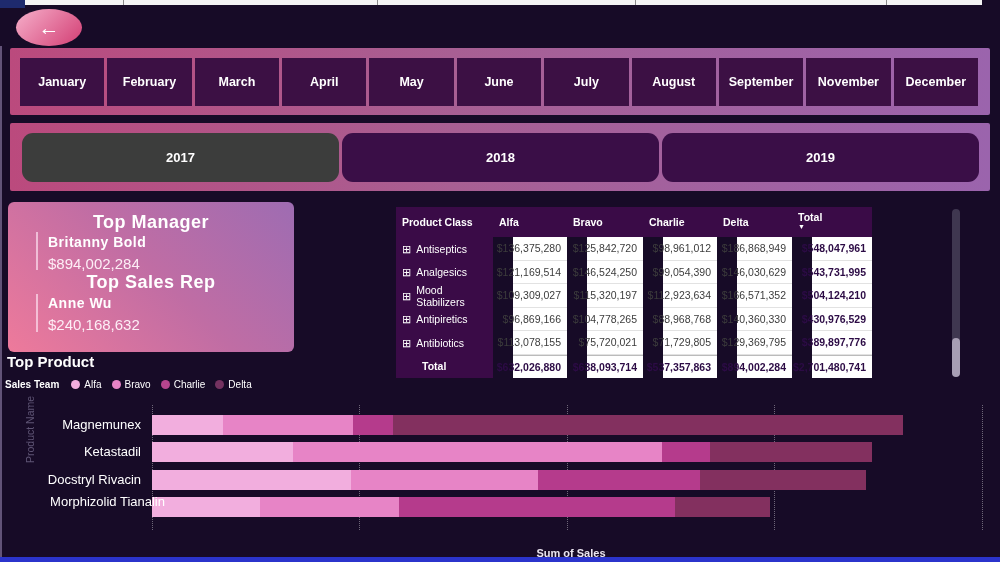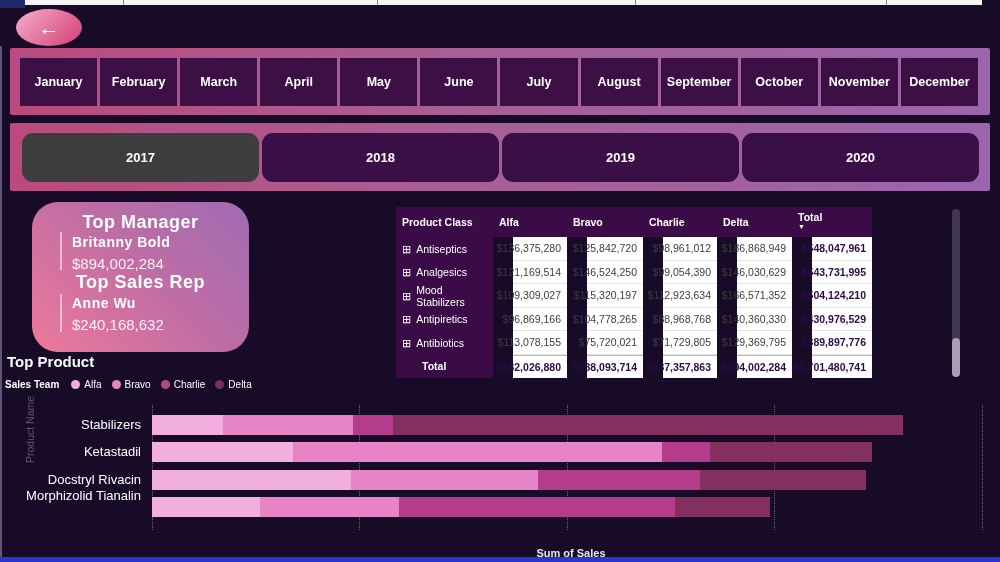--- a/index.html
+++ b/index.html
@@ -23,21 +23,21 @@
   .strip { position:absolute; left:10px; width:980px; background:linear-gradient(90deg,#bb4a7d 0%,#a85f93 45%,#9b64ad 100%); border-radius:2px; }
   .strip-months { top:48px; height:67px; padding:10px 12px 9px 10px; }
   .strip-years  { top:123px; height:68px; padding:10px 11px 9px 12px; }
   .strip-inner { display:flex; gap:3px; width:100%; height:100%; }
   .slicer-btn { flex:1; background:#3c1044; color:#fff; font-weight:bold; font-size:12.5px;
     display:flex; align-items:center; justify-content:center; cursor:pointer; text-align:center; }
   .strip-years .slicer-btn { background:#3a0e47; font-size:13px;border-radius:11px; }
   .strip-years .slicer-btn.selected { background:#3c3d3c; }
 
   
-  .kpi-card { position:absolute; left:32px; top:202px; width:217px; height:150px; border-radius:26px;
+  .kpi-card { position:absolute; left:8px; top:202px; width:286px; height:150px; border-radius:6px;
     background:linear-gradient(225deg,#9e6cb2 0%,#c06da4 48%,#ee7a9b 100%); color:#fff; }
   .kpi-title { position:absolute; left:0; width:100%; text-align:center; font-size:18px; font-weight:bold; letter-spacing:.5px; }
   .kpi-name { position:absolute; left:40px; font-size:14px; font-weight:bold; letter-spacing:.5px; }
   .kpi-value { position:absolute; left:40px; font-size:15px; color:#fdeef6; }
   .kpi-accent { position:absolute; left:28px; width:2px; background:rgba(255,230,245,.65); }
 
   .top-product { position:absolute; left:7px; top:353px; color:#fff; font-size:15px; font-weight:bold; }
 
   
   .legend { position:absolute; left:5px; top:379px; display:flex; align-items:center; gap:8px; color:#fff; font-size:10px; }
@@ -97,32 +97,30 @@
     <div class="strip-inner" id="months">
         <div class="slicer-btn">January</div>
         <div class="slicer-btn">February</div>
         <div class="slicer-btn">March</div>
         <div class="slicer-btn">April</div>
         <div class="slicer-btn">May</div>
         <div class="slicer-btn">June</div>
         <div class="slicer-btn">July</div>
         <div class="slicer-btn">August</div>
         <div class="slicer-btn">September</div>
-        <div class="slicer-btn">October</div>
         <div class="slicer-btn">November</div>
         <div class="slicer-btn">December</div>
       </div>
   </div>
 
   <div class="strip strip-years">
     <div class="strip-inner" id="years">
         <div class="slicer-btn selected">2017</div>
         <div class="slicer-btn">2018</div>
         <div class="slicer-btn">2019</div>
-        <div class="slicer-btn">2020</div>
       </div>
   </div>
 
   <div class="kpi-card">
     <div class="kpi-title" style="top:10px">Top Manager</div>
     <div class="kpi-accent" style="top:30px;height:38px"></div>
     <div class="kpi-name" style="top:32px">Britanny Bold</div>
     <div class="kpi-value" style="top:53px">$894,002,284</div>
     <div class="kpi-title" style="top:70px">Top Sales Rep</div>
     <div class="kpi-accent" style="top:92px;height:38px"></div>
@@ -243,24 +241,24 @@
           <div class="bar-seg" style="width: 19.802%; background: rgb(131, 48, 95);"></div>
         </div>
         <div class="bar-row" style="top: 91.9px;">
           <div class="bar-seg" style="width: 12.8713%; background: rgb(242, 174, 222);"></div>
           <div class="bar-seg" style="width: 16.5842%; background: rgb(231, 132, 198);"></div>
           <div class="bar-seg" style="width: 32.9208%; background: rgb(181, 59, 140);"></div>
           <div class="bar-seg" style="width: 11.3861%; background: rgb(131, 48, 95);"></div>
         </div>
       </div>
     <div id="cat-labels">
-        <div class="cat-label" style="top: 10px;">Stabilizers</div>
+        <div class="cat-label" style="top: 10px;">Magnemunex</div>
         <div class="cat-label" style="top: 37.3px;">Ketastadil</div>
         <div class="cat-label" style="top: 64.6px;">Docstryl Rivacin</div>
-        <div class="cat-label" style="top: 81px;">Morphizolid Tianalin</div>
+        <div class="cat-label" style="top: 87px; margin-left: 24px;">Morphizolid Tianalin</div>
       </div>
     <div id="tick-labels">
         <div class="tick-label" style="left: 122px;">$0M</div>
         <div class="tick-label" style="left: 329.426px;">$10M</div>
         <div class="tick-label" style="left: 536.851px;">$20M</div>
         <div class="tick-label" style="left: 744.277px;">$30M</div>
         <div class="tick-label" style="left: 951.703px;">$40M</div>
       </div>
     <div class="xlab">Sum of Sales</div>
   </div>

